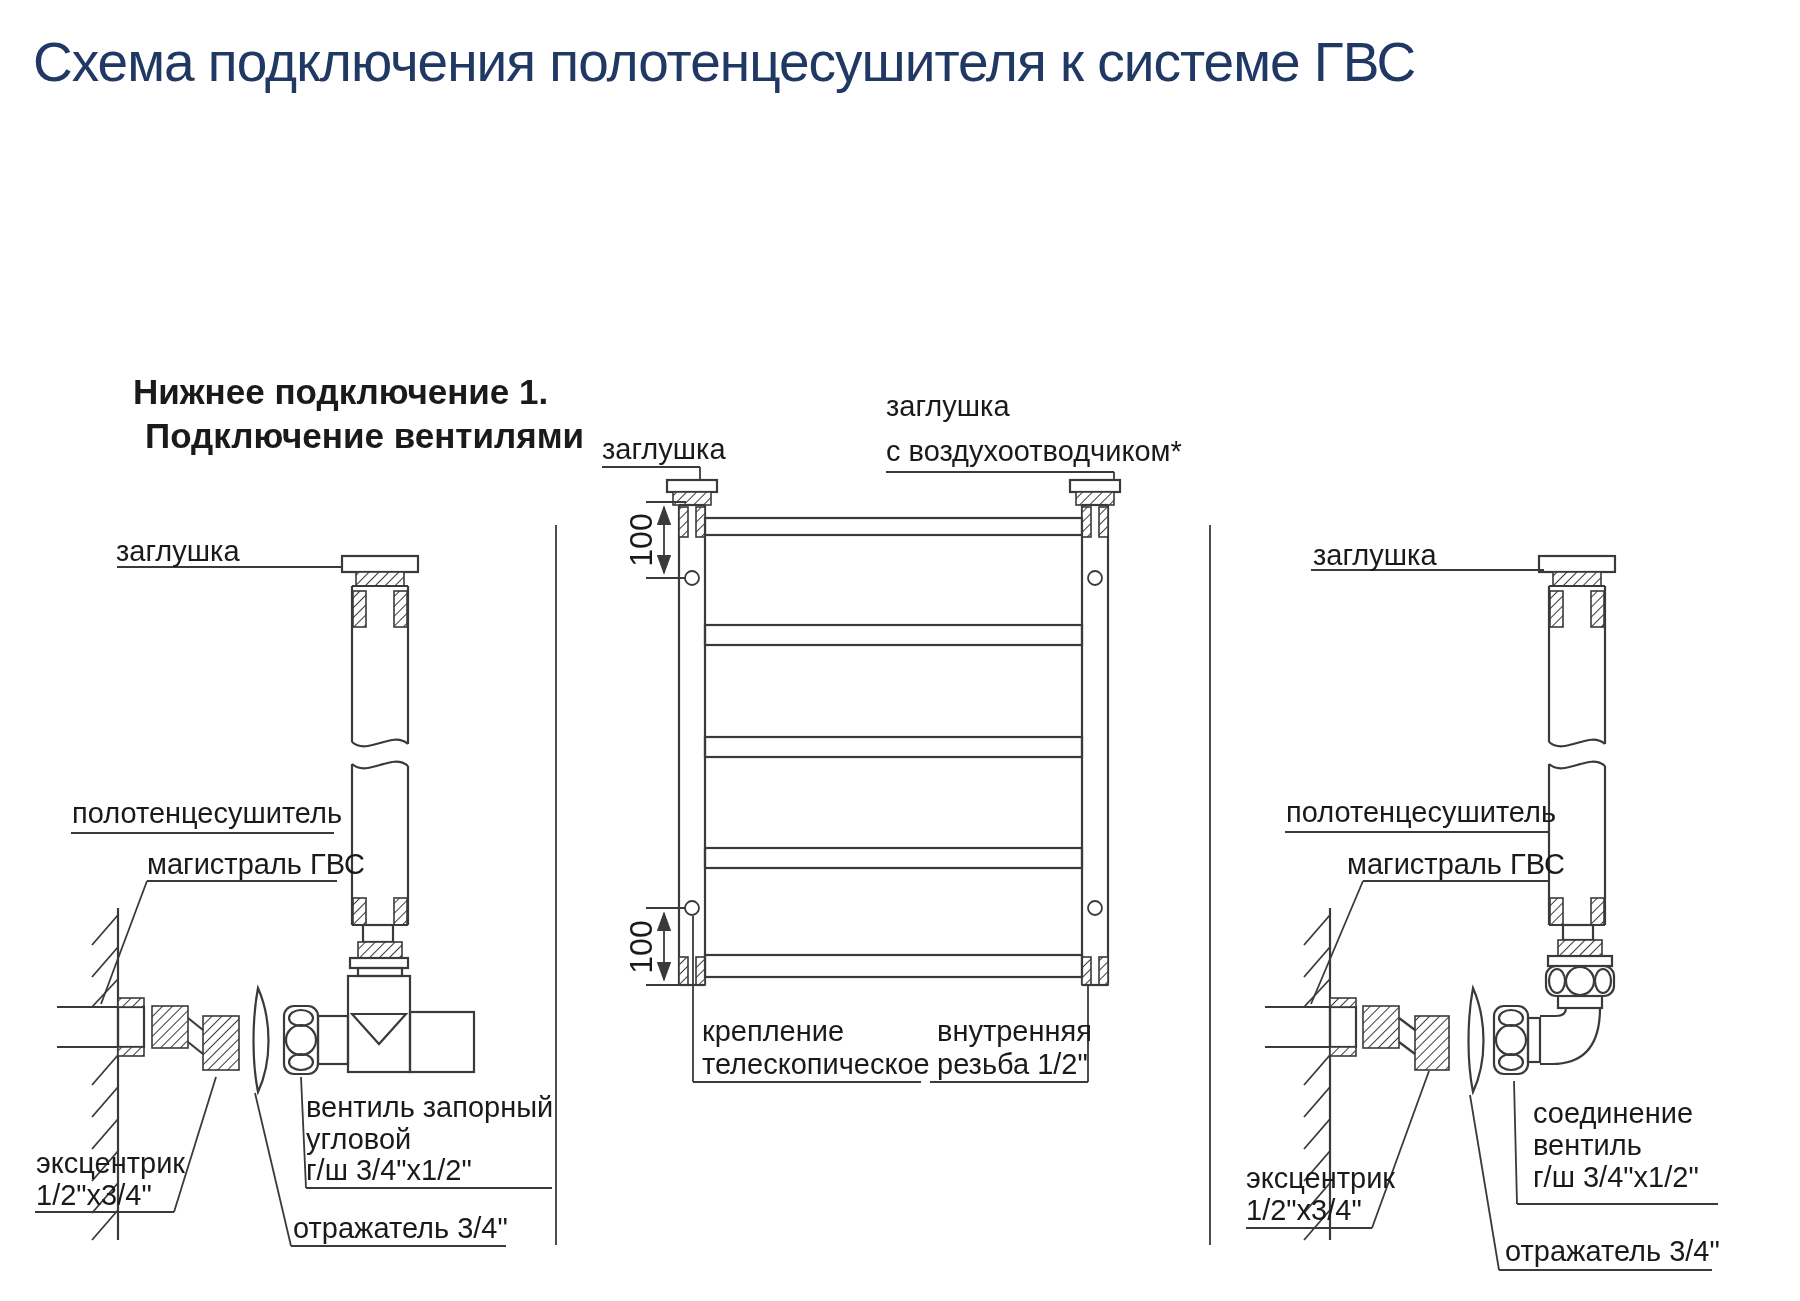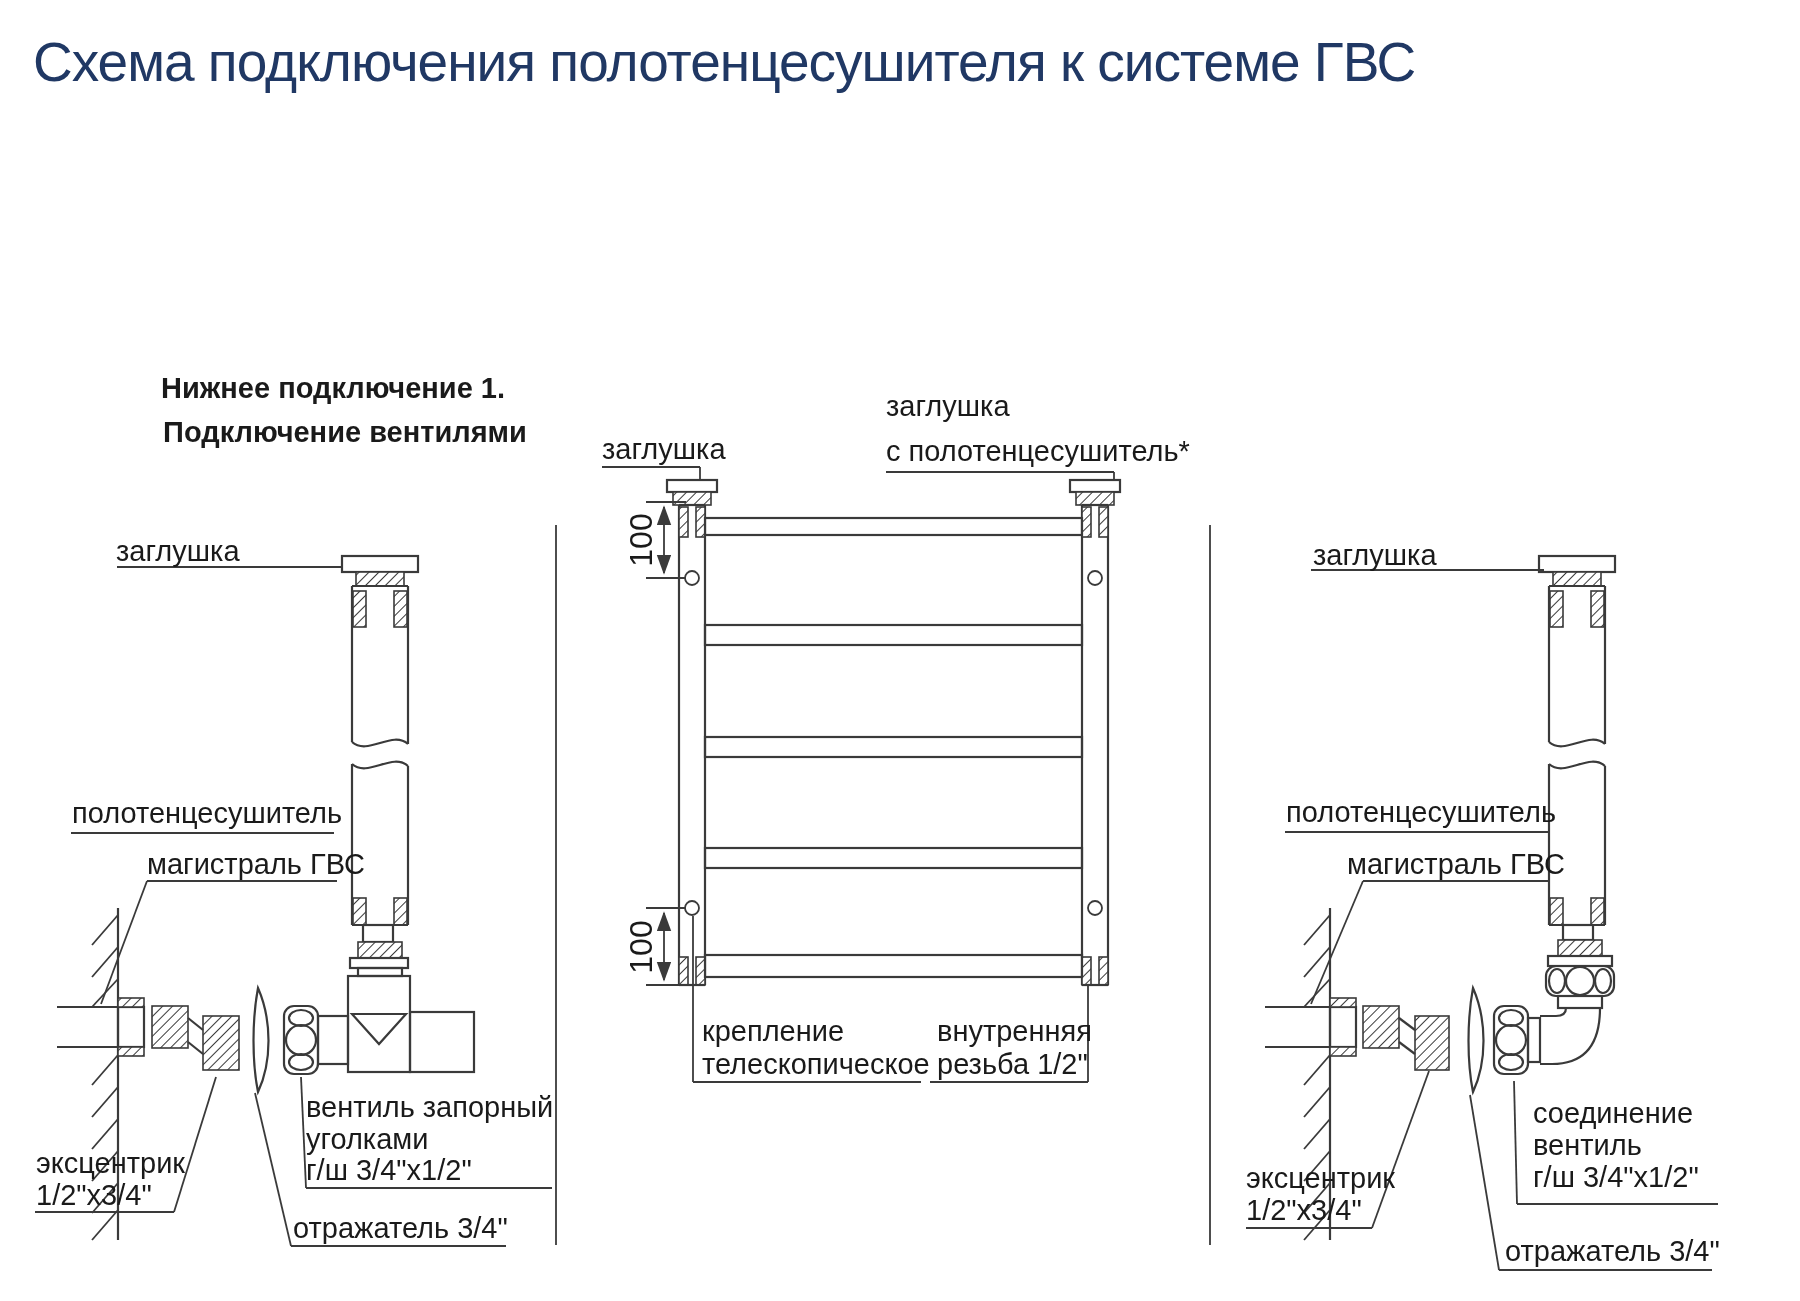--- a/index.html
+++ b/index.html
@@ -1,21 +1,21 @@
 <!DOCTYPE html>
 <html><head>
 <meta charset="utf-8">
 <style>
   html,body{margin:0;padding:0;background:#ffffff;}
   .canvas{position:relative;width:1800px;height:1301px;background:#ffffff;
           font-family:"Liberation Sans",sans-serif;overflow:hidden;}
   .title{position:absolute;left:33px;top:30px;font-size:55px;font-weight:400;
          color:#203864;letter-spacing:-1px;white-space:nowrap;}
   .sec-h{position:absolute;width:400px;text-align:center;font-weight:700;
-         font-size:29px;color:#1a1a1a;white-space:nowrap;}
+         font-size:35px;color:#1a1a1a;white-space:nowrap;}
   .lbl{position:absolute;font-size:29px;color:#1a1a1a;white-space:nowrap;line-height:31px;}
   svg.art{position:absolute;left:0;top:0;}
   .ln{fill:none;stroke:#3a3a3a;stroke-width:2.2;}
   .thin{fill:none;stroke:#3a3a3a;stroke-width:1.8;}
   .hat{fill:url(#hatch);stroke:#3a3a3a;stroke-width:1.6;}
   .dim{font-family:"Liberation Sans",sans-serif;font-size:32px;fill:#1a1a1a;}
 </style>
 </head>
 <body>
 
@@ -256,27 +256,27 @@
 
   <div class="sec-h" style="left:133px;top:372px">Нижнее подключение 1.</div>
   <div class="sec-h" style="left:145px;top:416px">Подключение вентилями</div>
 
   <div class="lbl" style="left:116px;top:536px">заглушка</div>
   <div class="lbl" style="left:72px;top:798px">полотенцесушитель</div>
   <div class="lbl" style="left:147px;top:849px">магистраль ГВС</div>
   <div class="lbl" style="left:36px;top:1148px">эксцентрик</div>
   <div class="lbl" style="left:36px;top:1180px">1/2"x3/4"</div>
   <div class="lbl" style="left:306px;top:1092px">вентиль запорный</div>
-  <div class="lbl" style="left:306px;top:1124px">уголками</div>
+  <div class="lbl" style="left:306px;top:1124px">угловой</div>
   <div class="lbl" style="left:306px;top:1155px">г/ш 3/4"x1/2"</div>
   <div class="lbl" style="left:293px;top:1213px">отражатель 3/4"</div>
 
   <div class="lbl" style="left:602px;top:434px">заглушка</div>
   <div class="lbl" style="left:886px;top:391px">заглушка</div>
-  <div class="lbl" style="left:886px;top:436px">с полотенцесушитель*</div>
+  <div class="lbl" style="left:886px;top:436px">с воздухоотводчиком*</div>
   <div class="lbl" style="left:702px;top:1016px">крепление</div>
   <div class="lbl" style="left:702px;top:1049px">телескопическое</div>
   <div class="lbl" style="left:937px;top:1016px">внутренняя</div>
   <div class="lbl" style="left:937px;top:1049px">резьба 1/2"</div>
 
   <div class="lbl" style="left:1313px;top:540px">заглушка</div>
   <div class="lbl" style="left:1286px;top:797px">полотенцесушитель</div>
   <div class="lbl" style="left:1347px;top:849px">магистраль ГВС</div>
   <div class="lbl" style="left:1246px;top:1163px">эксцентрик</div>
   <div class="lbl" style="left:1246px;top:1195px">1/2"x3/4"</div>

